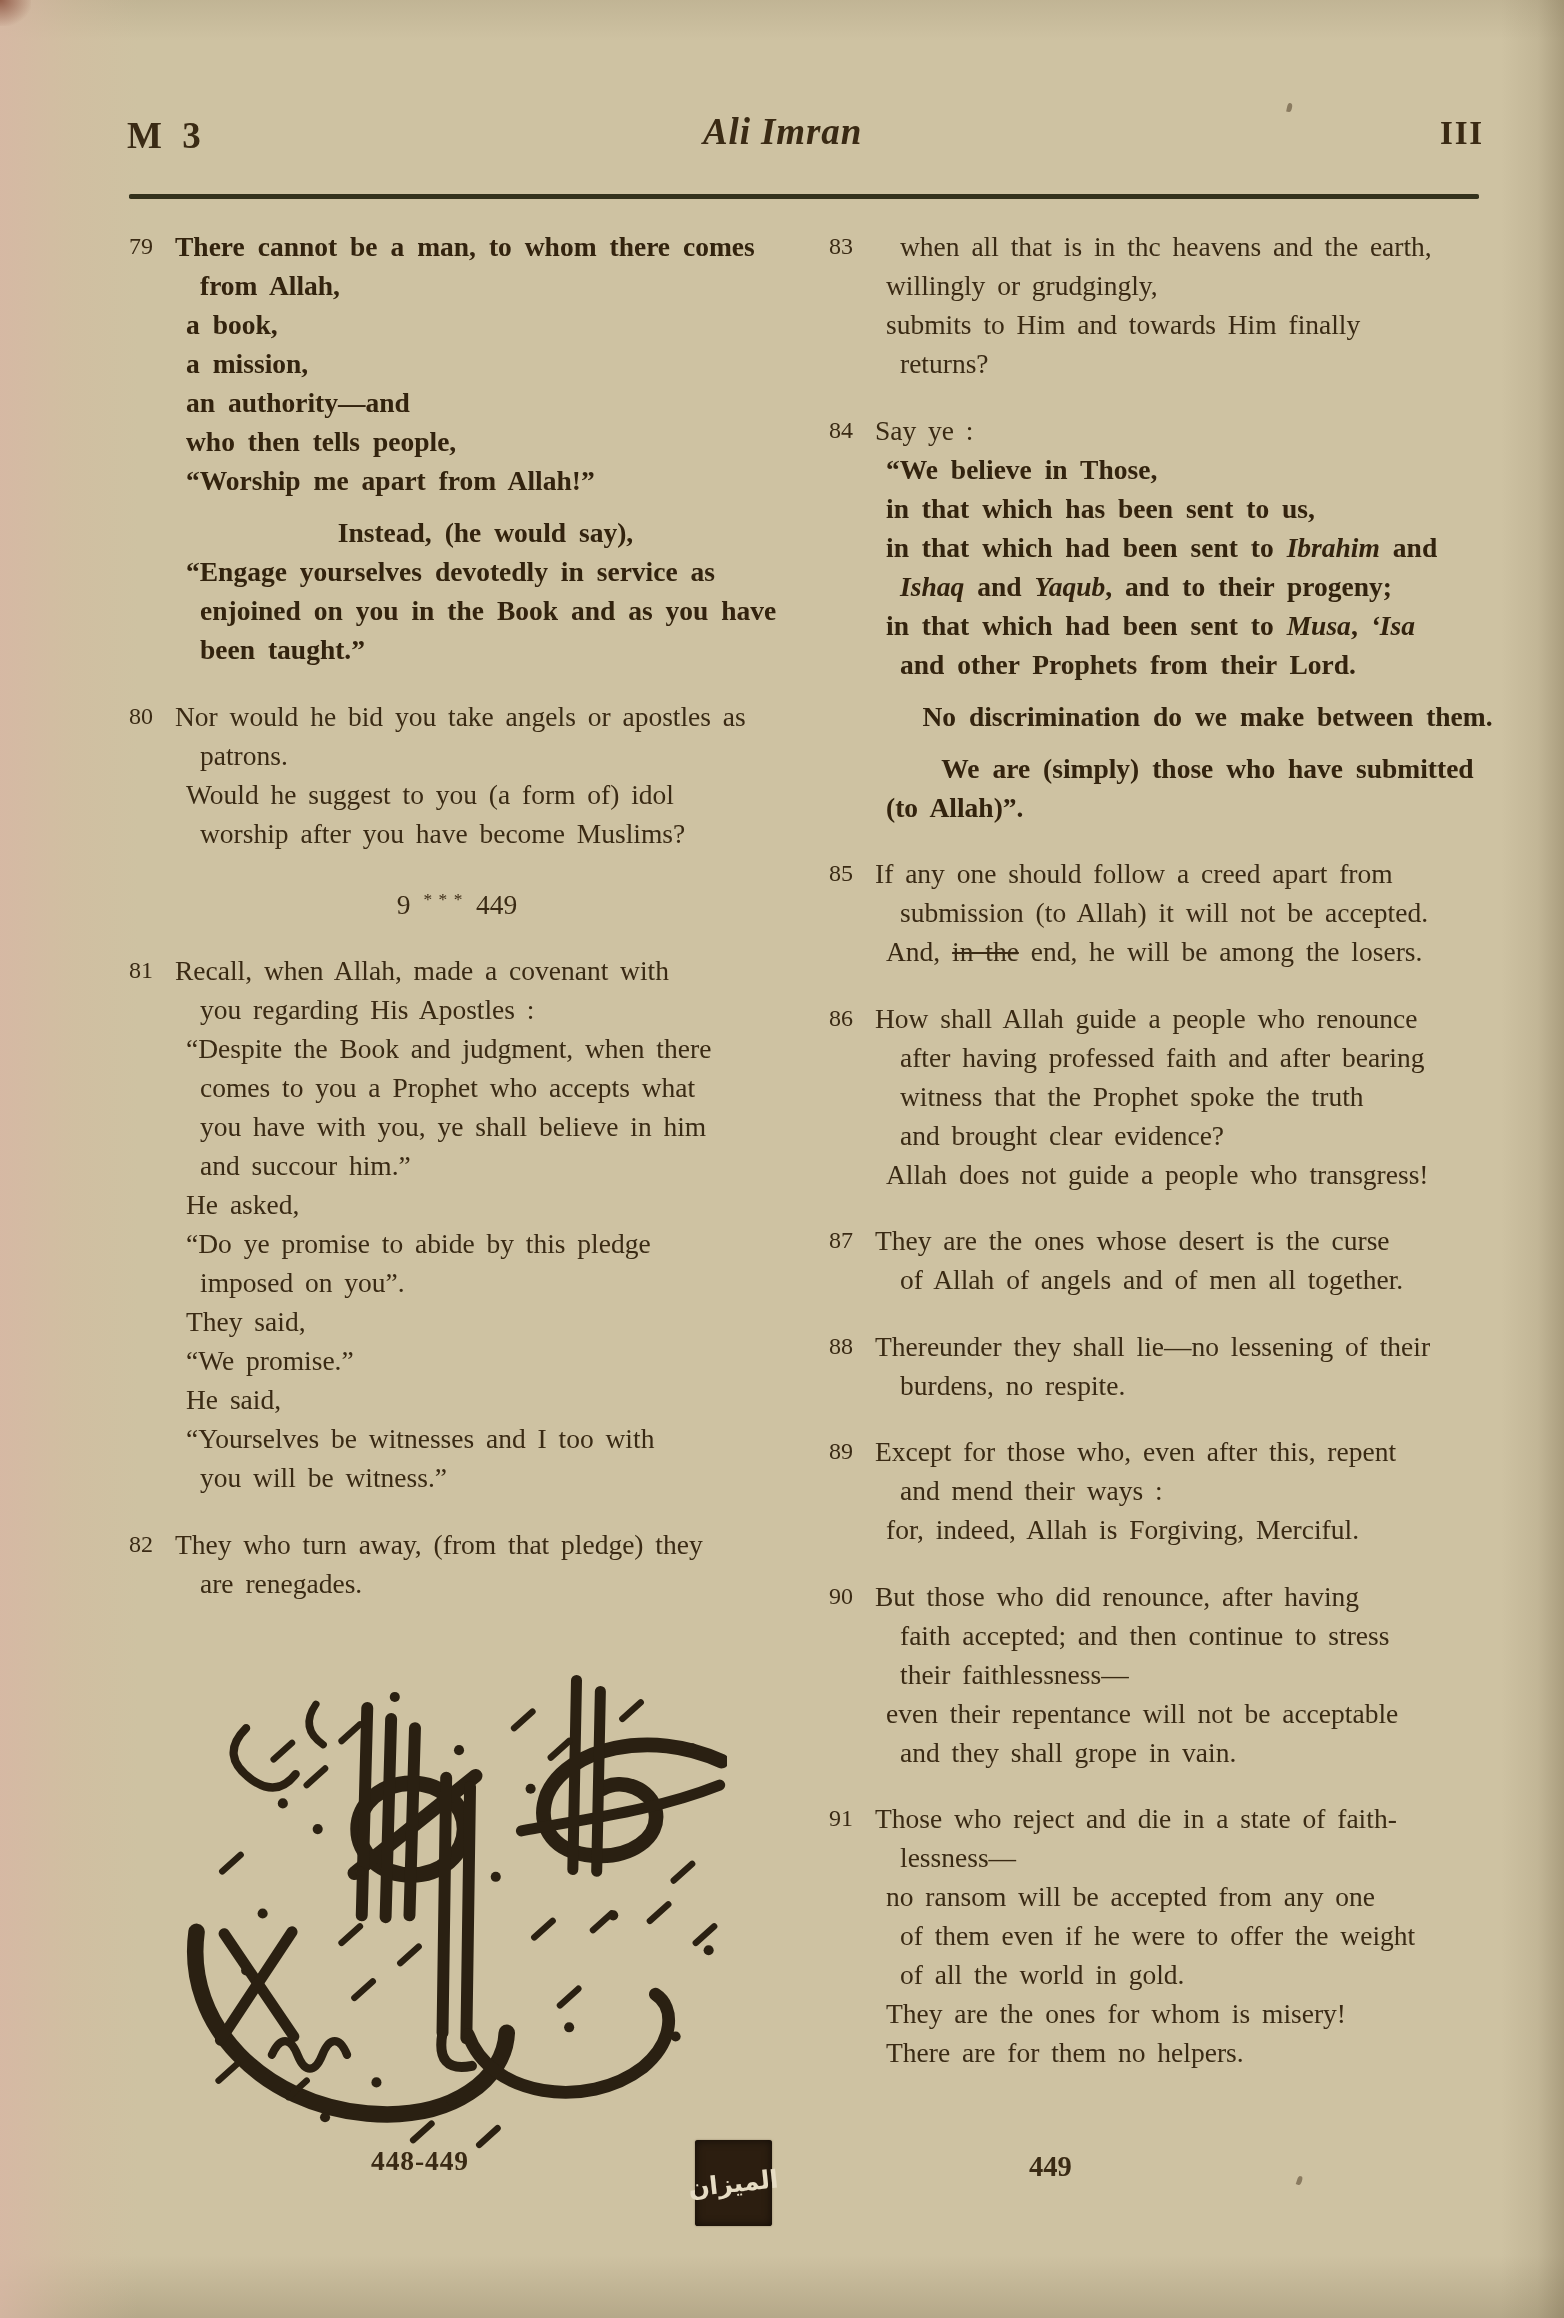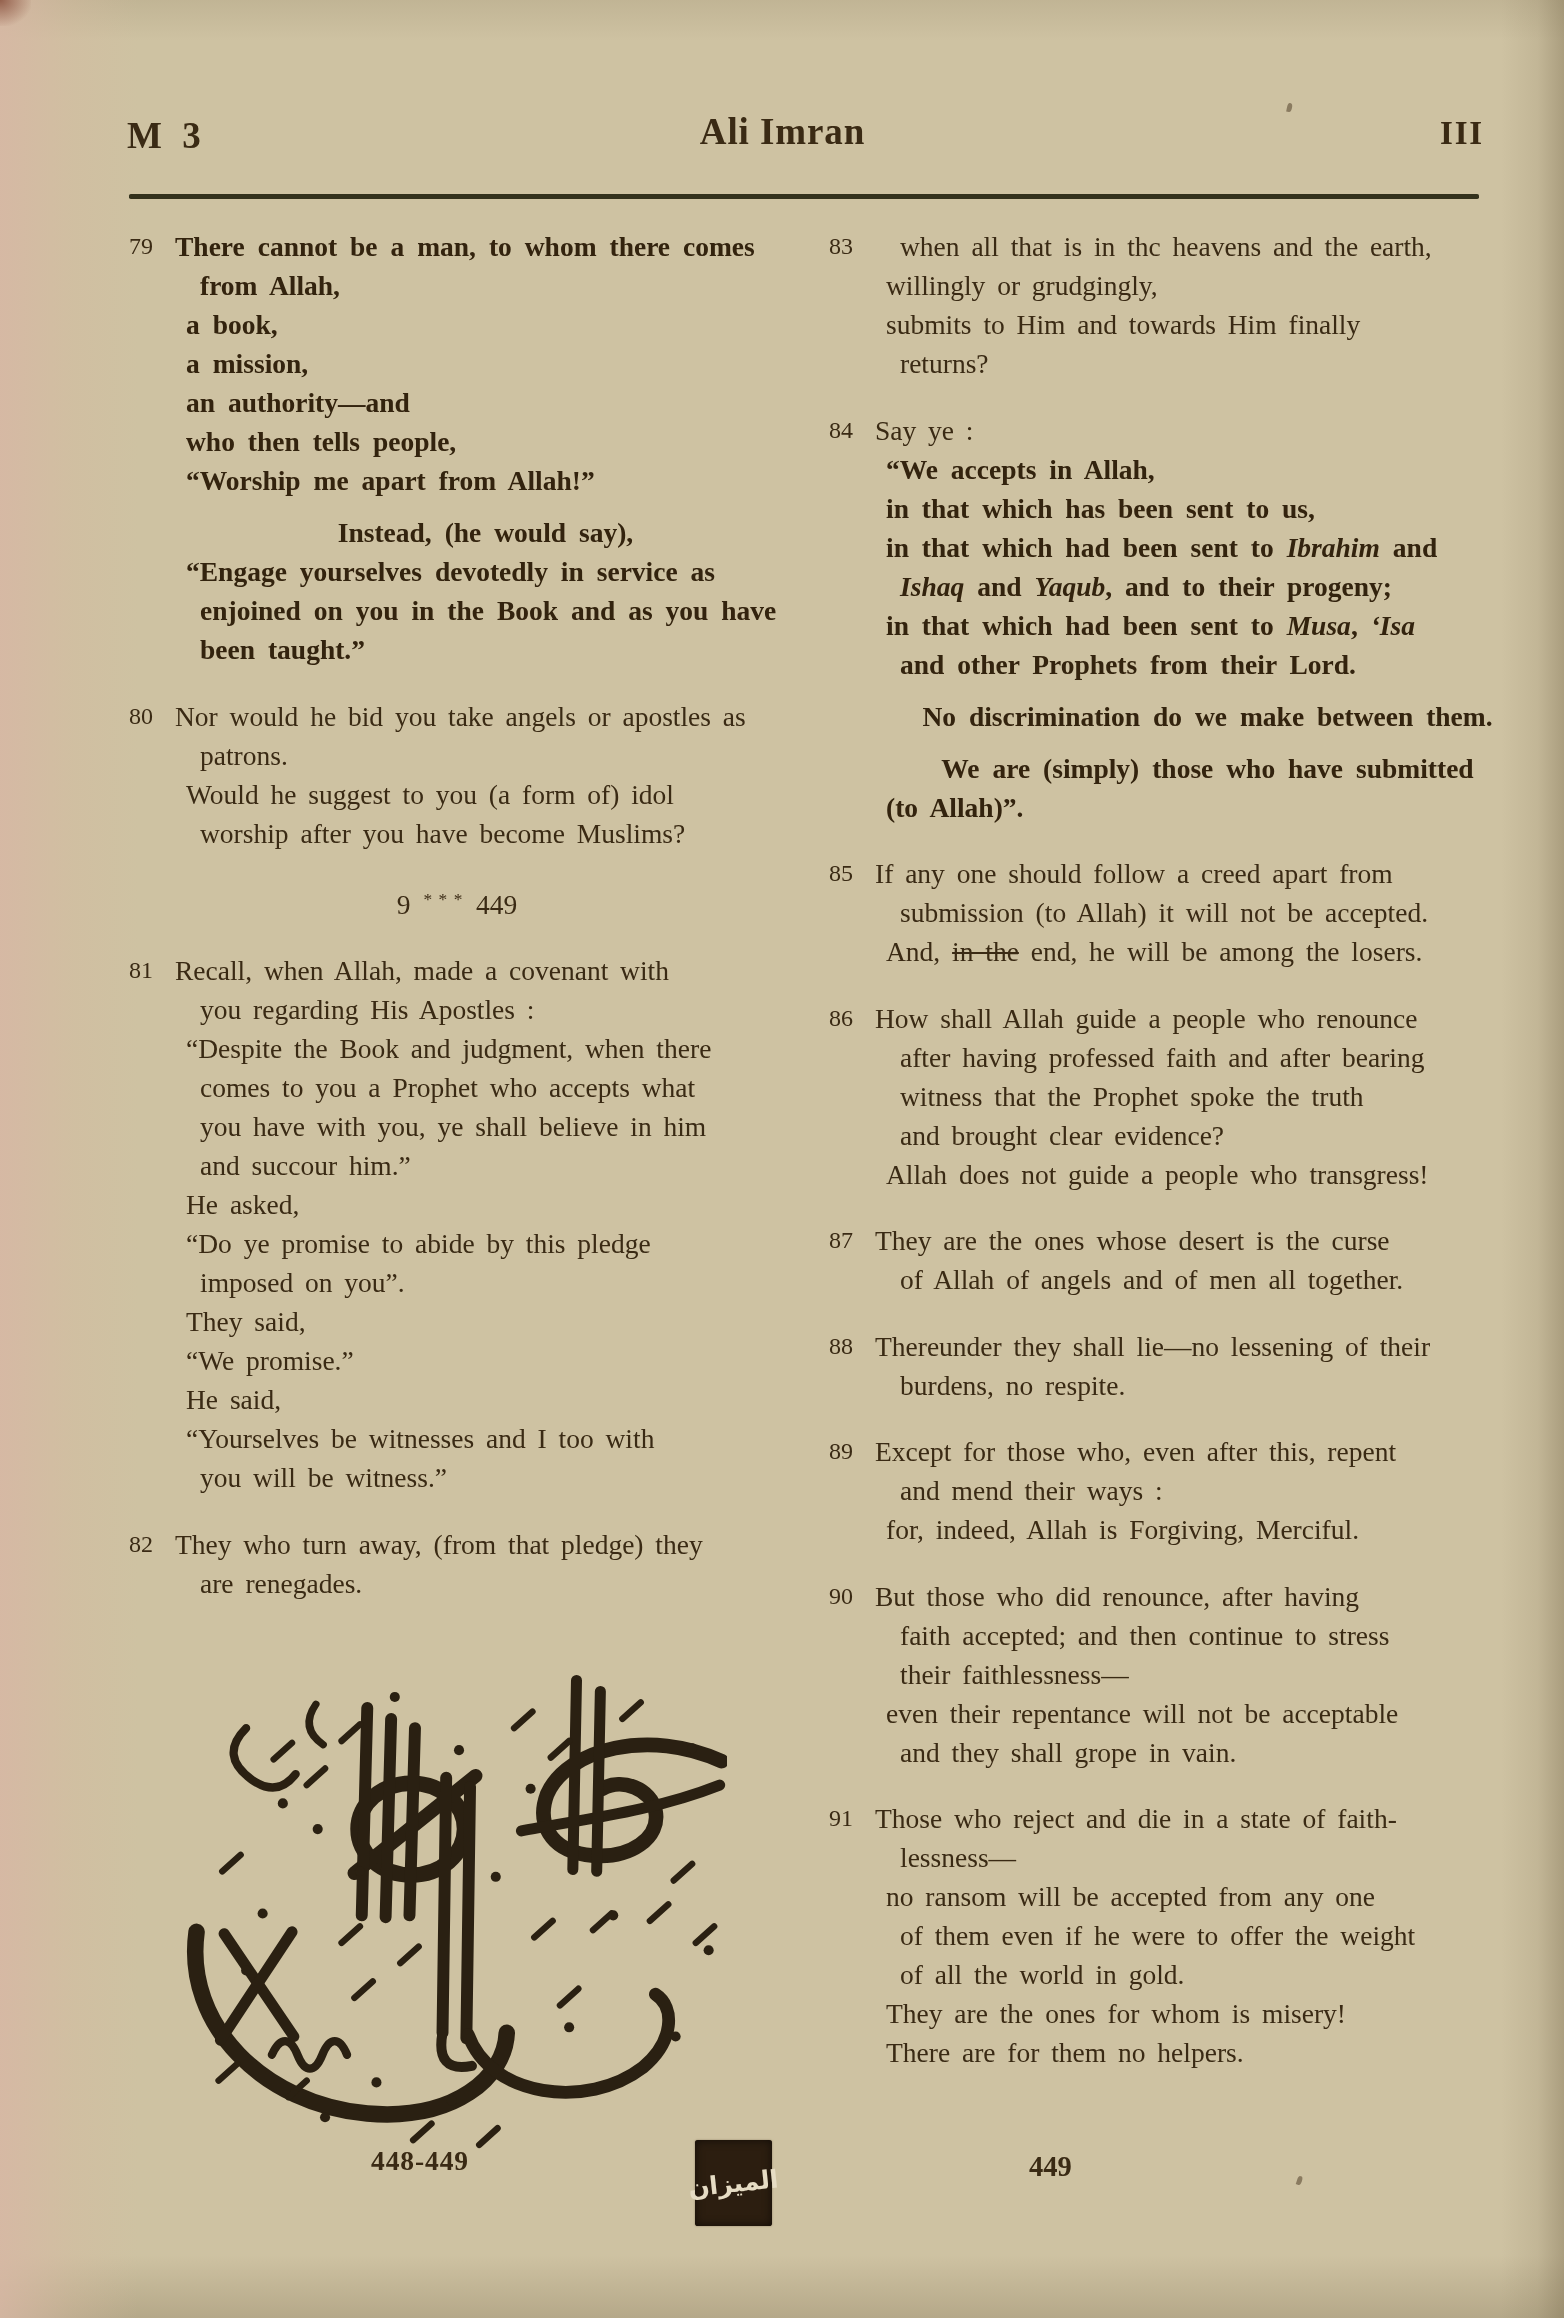--- a/index.html
+++ b/index.html
@@ -21,21 +21,21 @@
     position:absolute;left:0;top:0;width:31px;height:26px;
     background:radial-gradient(ellipse at 0 0,#94604c 0%, rgba(148,96,76,0) 75%);
   }
   .speck{position:absolute;width:4.6px;height:9.2px;border-radius:50% 50% 50% 0;background:#6d5c44;opacity:.7;}
   .speck.s1{left:1287px;top:103px;transform:rotate(12deg);}
   .speck.s2{left:1297px;top:2176px;transform:rotate(18deg);}
 
   
   .hdr{position:absolute;left:0;top:108px;width:100%;height:55px;}
   .hdr .h-left{position:absolute;left:127px;top:5.5px;font-size:37px;font-weight:700;letter-spacing:5.5px;}
-  .hdr .h-center{position:absolute;left:0;width:100%;text-align:center;top:1.8px;font-size:37px;font-weight:700;letter-spacing:0.9px;}
+  .hdr .h-center{position:absolute;left:0;width:100%;text-align:center;top:1.8px;font-size:37px;font-style:italic;font-weight:700;letter-spacing:0.9px;}
   .hdr .h-right{position:absolute;left:1440px;top:7.3px;font-size:33px;font-weight:700;letter-spacing:1.8px;}
   .rule{position:absolute;left:129px;top:194px;width:1350px;height:4.6px;background:#33311c;border-radius:1.8px;}
 
   
   .col{position:absolute;top:227px;}
   .col.left{left:129px;width:656px;}
   .col.right{left:829px;width:700px;}
 
   .verse{display:grid;grid-template-columns:46px 1fr;margin-bottom:27.5px;}
   .vnum{font-size:24px;line-height:39px;}
@@ -145,21 +145,21 @@
           <div class="ln ind2"><span>when all that is in thc heavens and the earth,</span></div>
           <div class="ln ind1"><span>willingly or grudgingly,</span></div>
           <div class="ln ind1"><span>submits to Him and towards Him finally</span></div>
           <div class="ln ind2"><span>returns?</span></div>
         </div>
       </div>
       <div class="verse">
         <div class="vnum">84</div>
         <div class="vlines">
           <div class="ln ind0"><span>Say ye :</span></div>
-          <div class="ln ind1 b"><span>“We accepts in Allah,</span></div>
+          <div class="ln ind1 b"><span>“We believe in Those,</span></div>
           <div class="ln ind1 b"><span>in that which has been sent to us,</span></div>
           <div class="ln ind1 b"><span>in that which had been sent to </span><span class="it">Ibrahim</span><span> and</span></div>
           <div class="ln ind2 b"><span class="it">Ishaq</span><span> and </span><span class="it">Yaqub</span><span>, and to their progeny;</span></div>
           <div class="ln ind1 b"><span>in that which had been sent to </span><span class="it">Musa</span><span>, </span><span class="it">‘Isa</span></div>
           <div class="ln ind2 b"><span>and other Prophets from their Lord.</span></div>
           <div class="ln ind1 b gap"><span>No discrimination do we make between them.</span></div>
           <div class="ln ind1 b gap"><span>We are (simply) those who have submitted</span></div>
           <div class="ln ind1 b"><span>(to Allah)”.</span></div>
         </div>
       </div>

